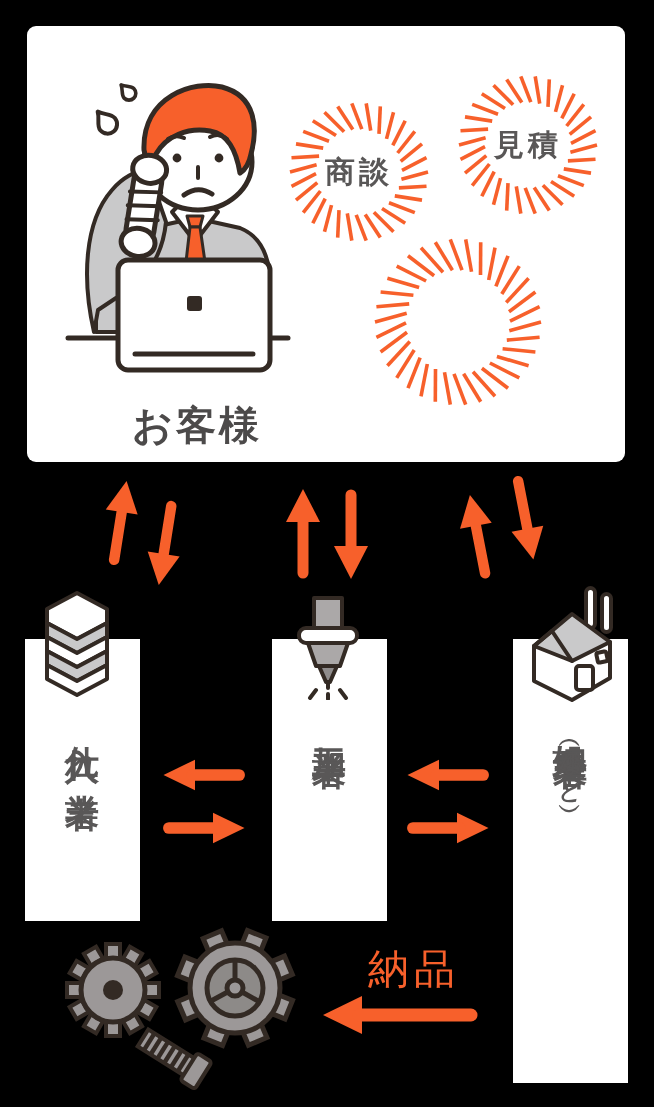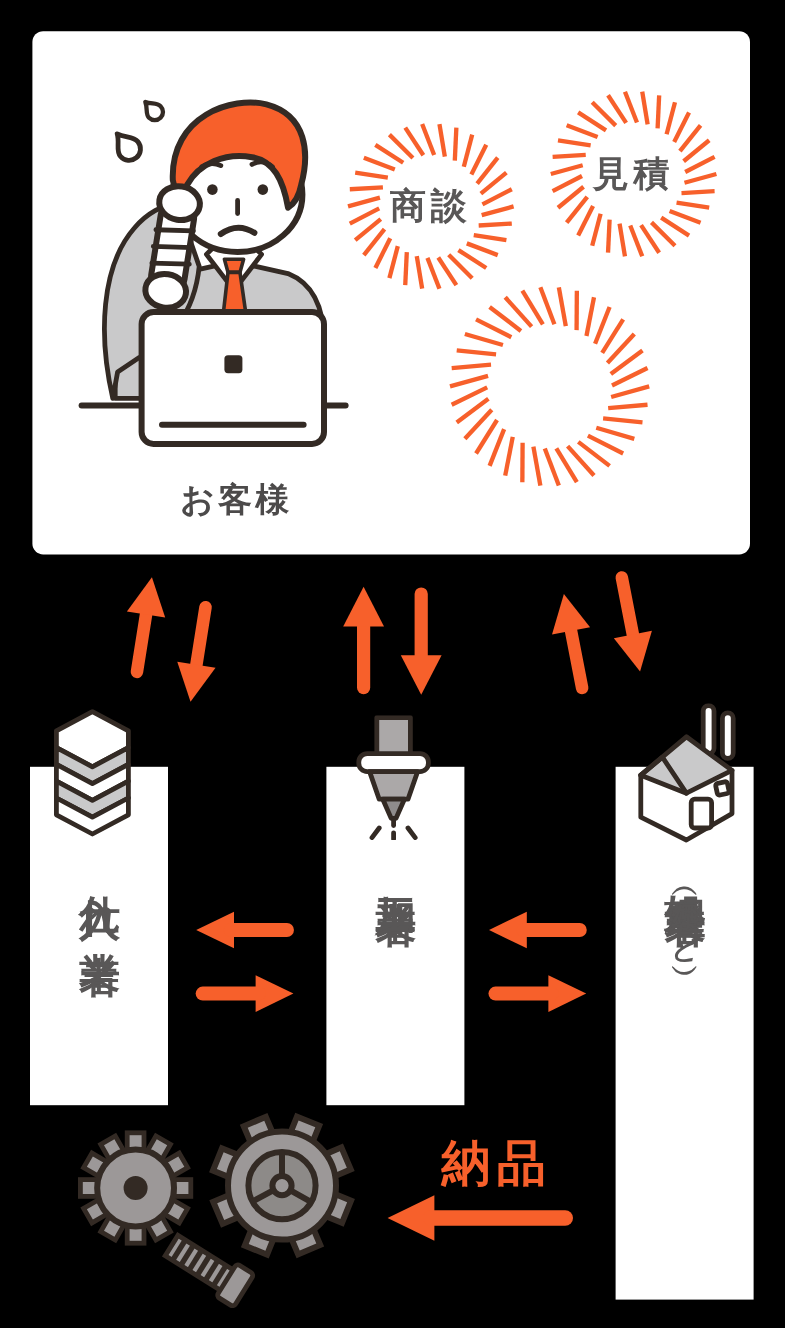--- a/index.html
+++ b/index.html
@@ -5,21 +5,21 @@
   :root{
     --accent:#F7602B; --outline:#332A24; --label:#595757; --suit:#C9C9CA;
     --gear:#9C9898; --gearDark:#8D8A88; --white:#FFFFFF; --bg:#000000;
   }
   *{margin:0;padding:0;box-sizing:border-box;}
   html,body{background:var(--bg);}
   .page{position:relative;width:654px;height:1107px;background:var(--bg);overflow:hidden;
         font-family:"DejaVu Sans","Liberation Sans",sans-serif;}
   .card{position:absolute;left:27px;top:26px;width:598px;height:436px;background:var(--white);border-radius:9px;}
   .customer-label{position:absolute;left:90px;top:372px;width:160px;text-align:center;
-        font-size:28px;font-weight:700;color:#4c4a4a;letter-spacing:3px;}
+        font-size:40px;font-weight:700;color:#4c4a4a;letter-spacing:3px;}
   .burst{position:absolute;display:flex;align-items:center;justify-content:center;}
   .burst svg.burst-rays{position:absolute;inset:0;stroke:var(--accent);stroke-width:3.6;}
   .burst .burst-label{position:relative;font-weight:700;color:var(--label);text-align:center;}
   .b1{left:262px;top:76px;width:140px;height:140px;}
   .b2{left:431px;top:49px;width:140px;height:140px;}
   .b3{left:347px;top:212px;width:168px;height:168px;}
   .b1 .burst-label,.b2 .burst-label{font-size:30px;letter-spacing:4px;}
   .b3 .burst-label{font-size:27px;letter-spacing:2px;width:66px;line-height:1.3;word-break:break-all;}
   .pair{position:absolute;width:90px;height:106px;}
   .pair svg{position:absolute;}
@@ -32,21 +32,21 @@
   .h-arrow svg,.d-arrow{fill:var(--accent);stroke:var(--accent);}
   .column{position:absolute;background:var(--white);display:flex;justify-content:center;padding-top:80px;}
   .c1{left:25px;top:639px;width:115px;height:282px;}
   .c2{left:272px;top:639px;width:115px;height:282px;}
   .c3{left:513px;top:639px;width:115px;height:444px;}
   .col-label{writing-mode:vertical-rl;text-orientation:mixed;font-weight:700;color:var(--label);
         font-size:34px;letter-spacing:3px;line-height:1;}
   .col-sublabel{font-size:23px;letter-spacing:1px;font-weight:700;}
   .col-icon{position:absolute;}
   .delivery-label{position:absolute;left:334px;top:942px;width:160px;text-align:center;
-        color:var(--accent);font-size:41px;font-weight:700;letter-spacing:5px;}
+        color:var(--accent);font-size:41px;font-weight:400;letter-spacing:5px;}
   .d-arrow{position:absolute;left:322px;top:995px;width:156px;height:40px;}
   .gears{position:absolute;left:58px;top:918px;}
 </style>
 </head>
 <body>
 
 <div class="page">
 
   <section class="card">
 

